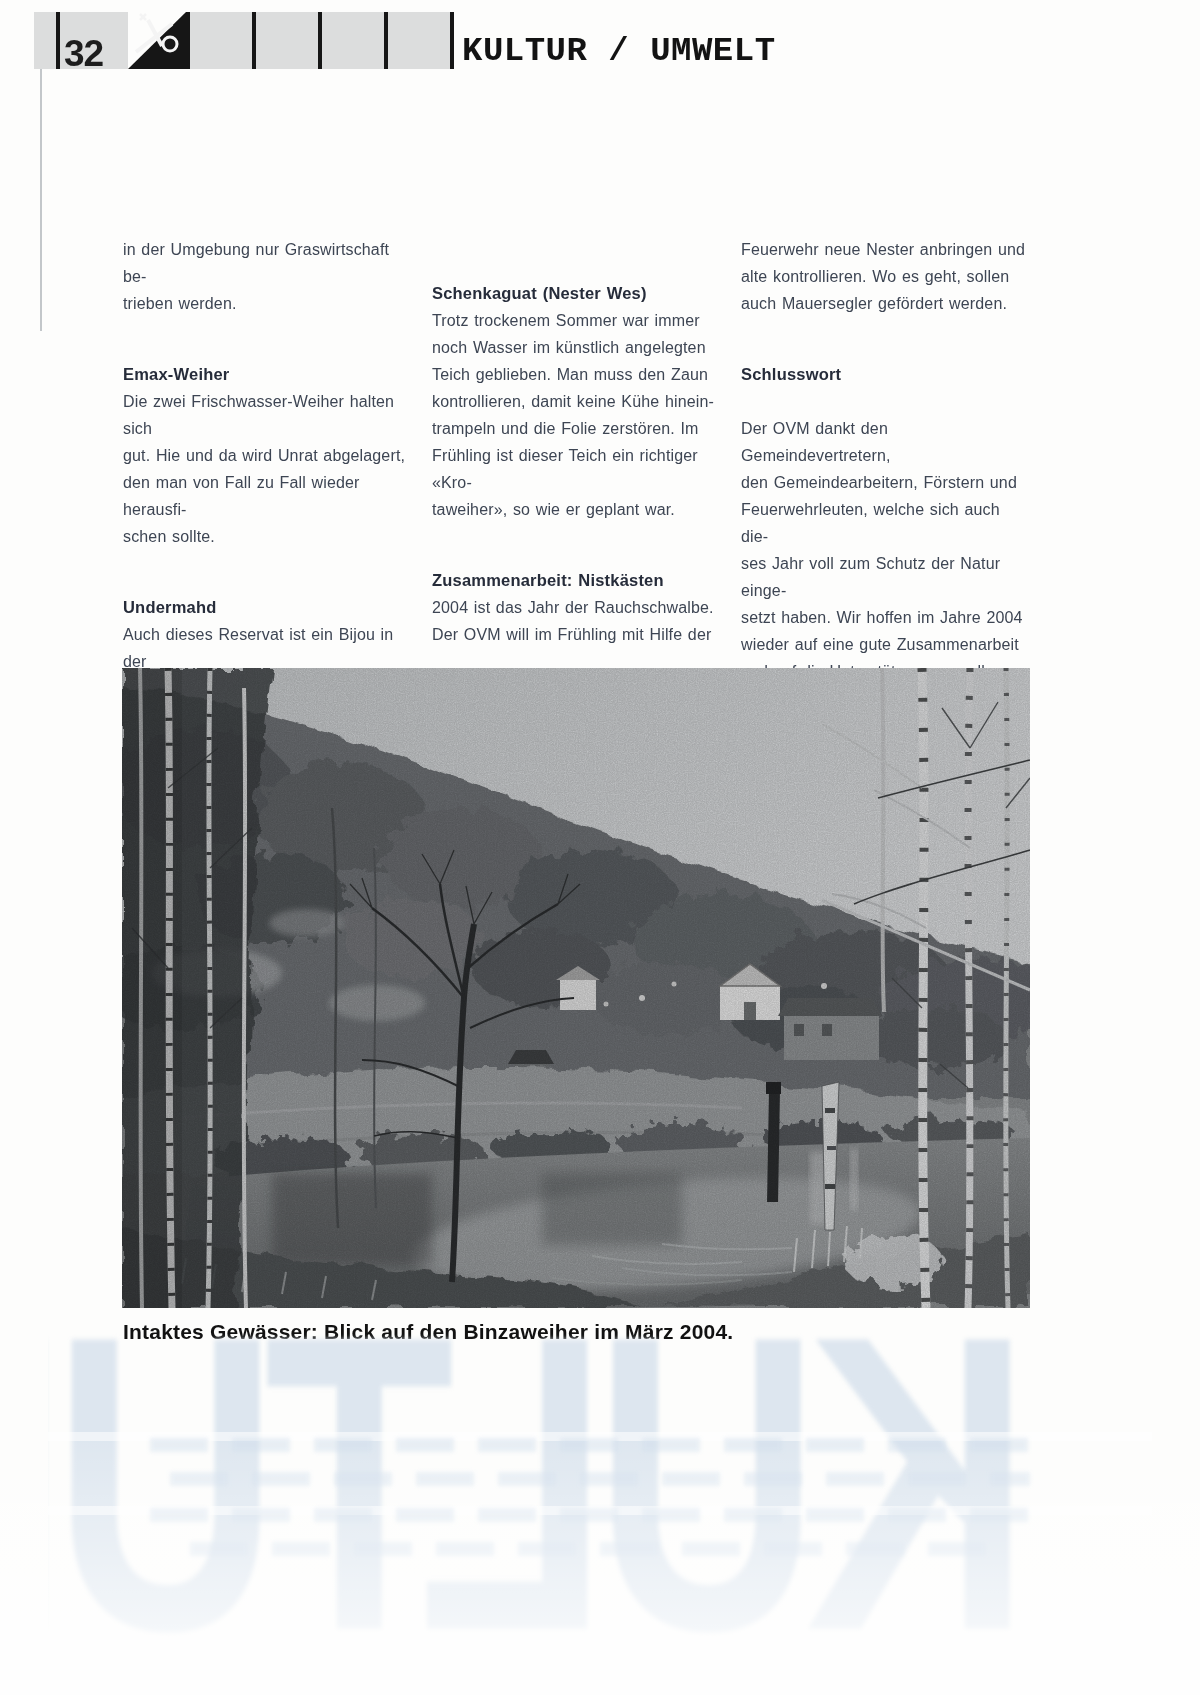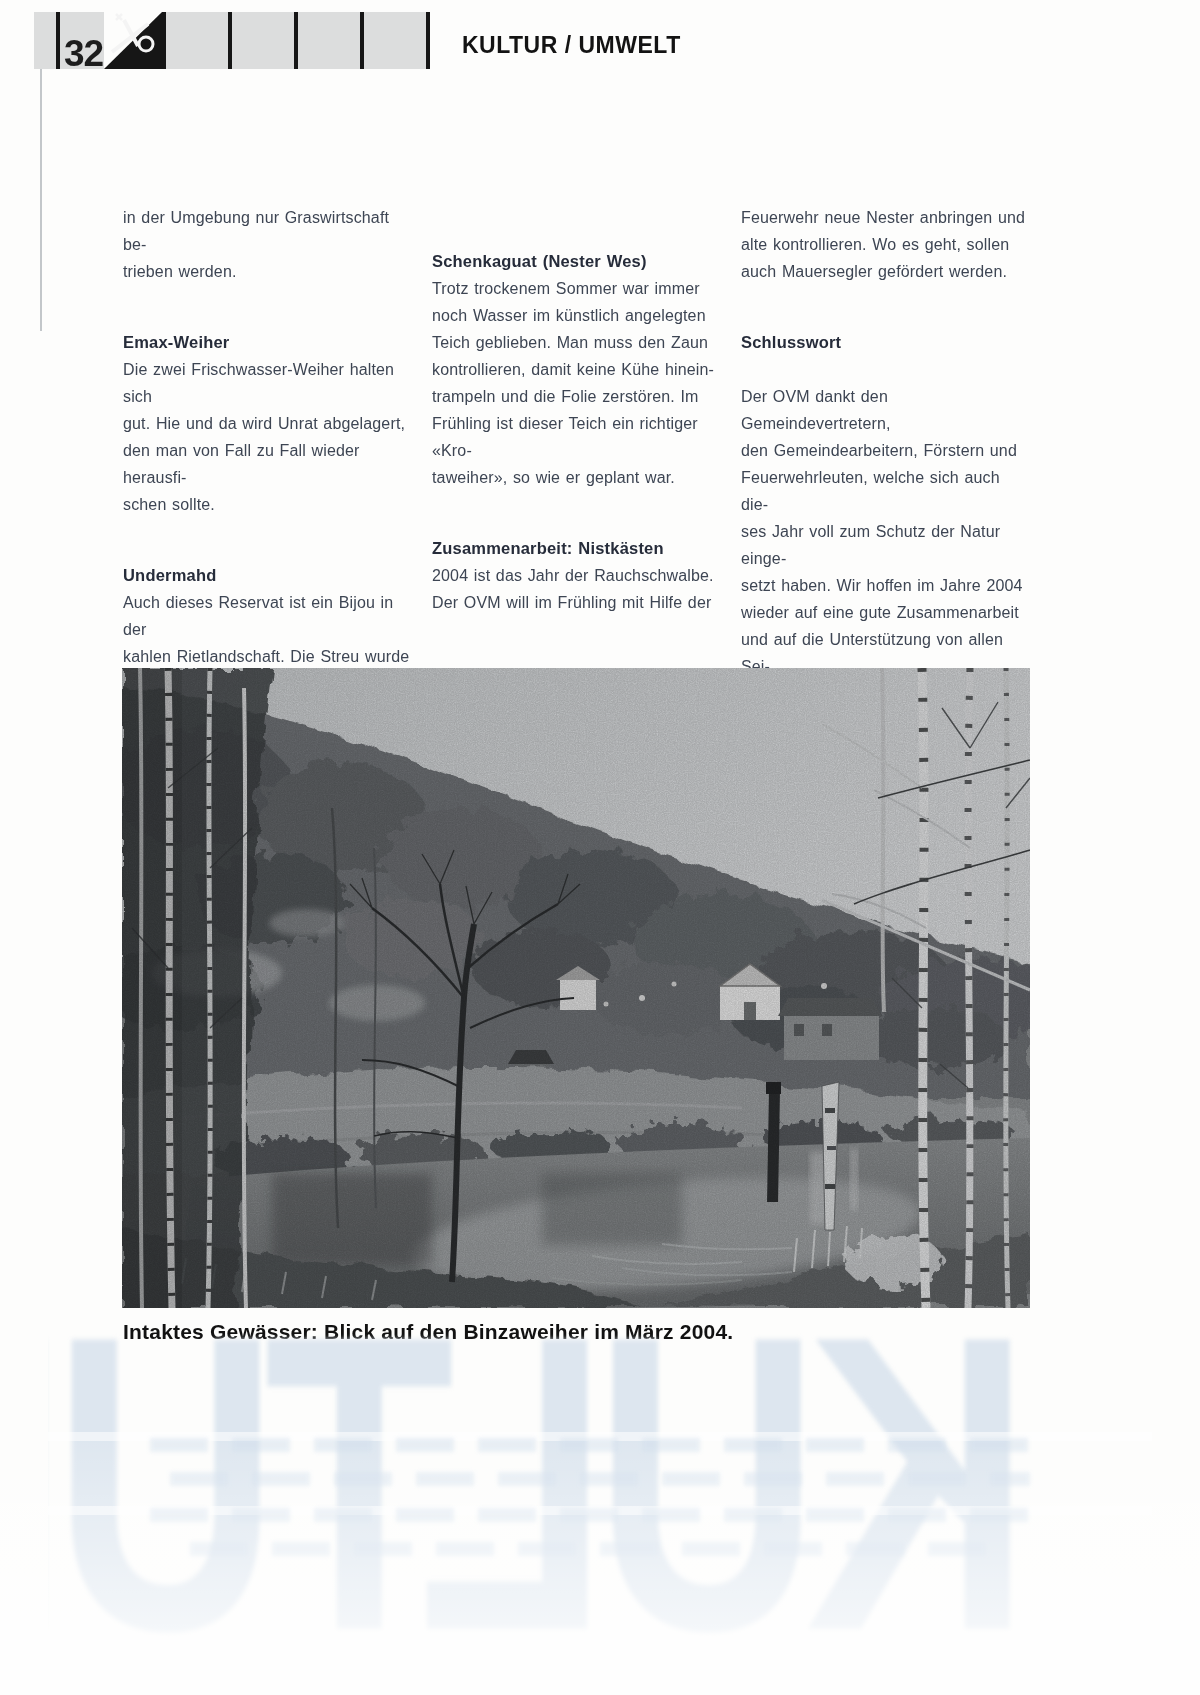--- a/index.html
+++ b/index.html
@@ -6,35 +6,35 @@
   .page{
     position:relative;width:1200px;height:1695px;margin:0 auto;
     background:#fdfdfc;overflow:hidden;
     font-family:"Liberation Sans",sans-serif;color:#3d4553;
   }
   
   .hbar{position:absolute;top:12px;left:34px;height:57px;display:flex;align-items:stretch;}
   .hseg{background:#dcdddd;}
   .hsep{background:#161616;width:4px;}
   .seg-lead{width:22px;}
-  .seg-num{width:44px;position:relative;}
+  .seg-num{width:44px;position:relative;padding-left:24px;}
   .pagenum{
     position:absolute;left:4px;bottom:-6px;font-size:37px;font-weight:bold;
     color:#1d1d1d;letter-spacing:-1px;
   }
   .seg-tri{width:58px;background:transparent;position:relative;}
   .seg-box{width:62px;}
   .title{
-    position:absolute;left:462px;top:32px;font-size:23px;font-weight:bold;
-    color:#131313;letter-spacing:.5px;white-space:nowrap;
+    position:absolute;left:462px;top:32px;font-size:34px;font-weight:bold;
+    color:#131313;letter-spacing:.5px;white-space:nowrap;font-family:Liberation Mono, monospace;
   }
   .cropline{position:absolute;left:40px;top:69px;width:2px;height:262px;background:#c3c7ca;}
   
   .cols{
-    position:absolute;left:123px;top:204px;width:906px;
+    position:absolute;left:123px;top:236px;width:906px;
     display:grid;grid-template-columns:repeat(3,288px);gap:0 21px;
     font-size:16px;line-height:27px;letter-spacing:.15px;word-spacing:1px;
   }
   .cols p{margin:0;white-space:pre-line;}
   .cols h3{
     margin:44px 0 0;font-size:16.5px;line-height:27px;font-weight:bold;
     color:#262c3a;letter-spacing:.2px;
   }
   .gap-top{margin-top:27px !important;}
   

